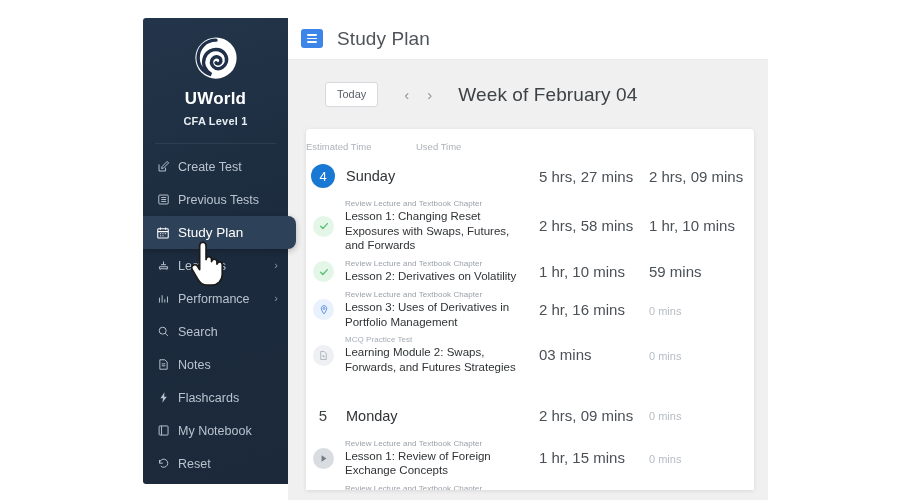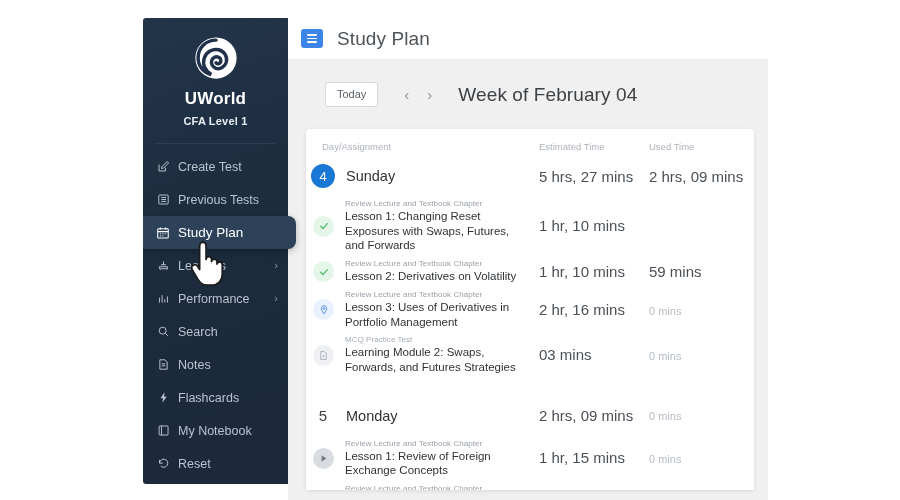--- a/index.html
+++ b/index.html
@@ -459,21 +459,20 @@
       <div id="week-toolbar">
         <button id="today-btn">Today</button>
         <span class="week-arrow first">‹</span>
         <span class="week-arrow">›</span>
         <div id="week-title">Week of February 04</div>
       </div>
 
       <div id="plan-card">
 
         <div class="tbl-head">
-          <div class="col-day">Day/Assignment</div>
           <div class="col-est">Estimated Time</div>
           <div class="col-used">Used Time</div>
         </div>
 
         <div class="day-row">
           <div class="col-day">
             <div class="daynum-badge">4</div>
             <div class="dayname">Sunday</div>
           </div>
           <div class="col-est"><span class="time-strong">5 hrs, 27 mins</span></div>
@@ -485,20 +484,21 @@
             <div class="task-icon check">
               <svg width="12" height="12" viewBox="0 0 16 16" fill="none" stroke="currentColor" stroke-width="1.8" stroke-linecap="round" stroke-linejoin="round">
                   <path d="M3.5 8.4l3 3 6-6.6"></path>
                 </svg>
             </div>
             <div class="task-text">
               <div class="task-kicker">Review Lecture and Textbook Chapter</div>
               <div class="task-title">Lesson 1: Changing Reset Exposures with Swaps, Futures, and Forwards</div>
             </div>
           </div>
+          <div class="col-est"><span class="time-strong">2 hrs, 58 mins</span></div>
           <div class="col-used"><span class="time-strong">1 hr, 10 mins</span></div>
         </div>
 
         <div class="task-row">
           <div class="col-day">
             <div class="task-icon check">
               <svg width="12" height="12" viewBox="0 0 16 16" fill="none" stroke="currentColor" stroke-width="1.8" stroke-linecap="round" stroke-linejoin="round">
                   <path d="M3.5 8.4l3 3 6-6.6"></path>
                 </svg>
             </div>

